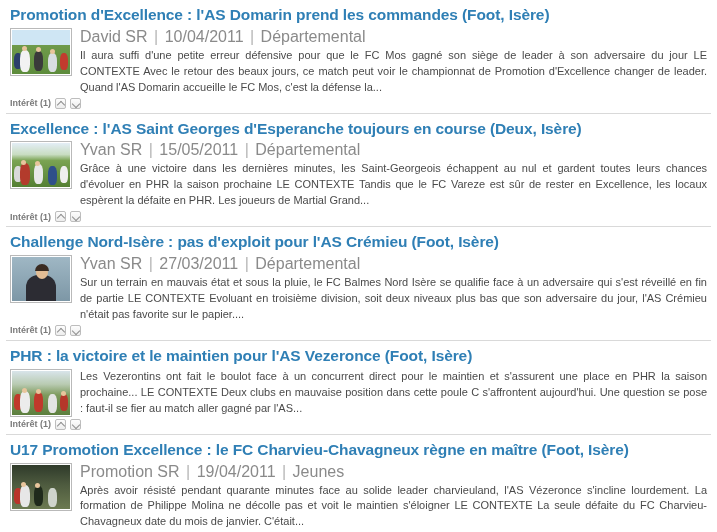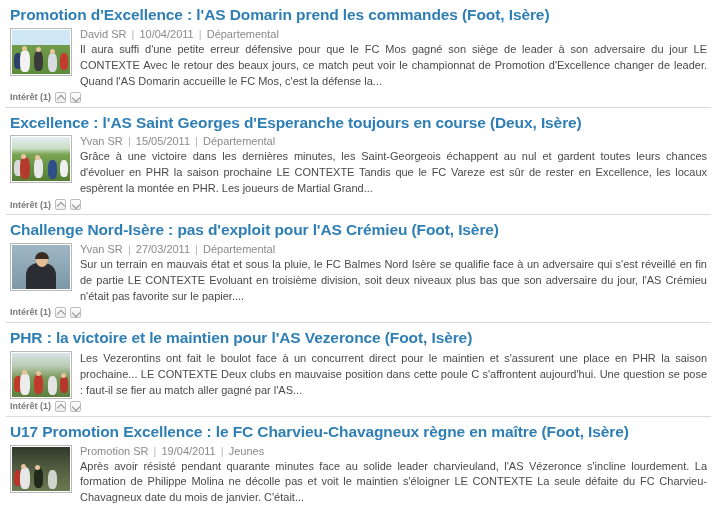--- a/index.html
+++ b/index.html
@@ -50,21 +50,21 @@
     position: relative;
     overflow: hidden;
   }
   .thumb .inner {
     width: 100%; height: 100%;
     position: relative;
     overflow: hidden;
   }
   .text-col { flex: 1 1 auto; min-width: 0; }
   .meta {
-    font-size: 11px;
+    font-size: 16px;
     color: #8a8a8a;
     padding-bottom: 2px;
     white-space: nowrap;
     overflow: hidden;
   }
   .meta .author { color: #8a8a8a; }
   .meta .sep { color: #b5b5b5; padding: 0 2px; }
   .excerpt {
     font-size: 11px;
     color: #4a4a4a;
@@ -198,21 +198,21 @@
         </div>
       </div>
       <div class="text-col">
         <div class="meta">
           <span class="author">Yvan SR</span>
           <span class="sep">|</span>
           <span>15/05/2011</span>
           <span class="sep">|</span>
           <span>Départemental</span>
         </div>
-        <div class="excerpt">Grâce à une victoire dans les dernières minutes, les Saint-Georgeois échappent au nul et gardent toutes leurs chances d'évoluer en PHR la saison prochaine LE CONTEXTE Tandis que le FC Vareze est sûr de rester en Excellence, les locaux espèrent la montée en PHR. Les joueurs de Martial Grand...</div>
+        <div class="excerpt">Grâce à une victoire dans les dernières minutes, les Saint-Georgeois échappent au nul et gardent toutes leurs chances d'évoluer en PHR la saison prochaine LE CONTEXTE Tandis que le FC Vareze est sûr de rester en Excellence, les locaux espèrent la défaite en PHR. Les joueurs de Martial Grand...</div>
       </div>
     </div>
     <div class="footer-row">
       <span class="interest-label">Intérêt (1)</span>
       <span class="vote-btn"></span>
       <span class="vote-btn down"></span>
     </div>
   </div>
   <div class="divider"></div>
 

